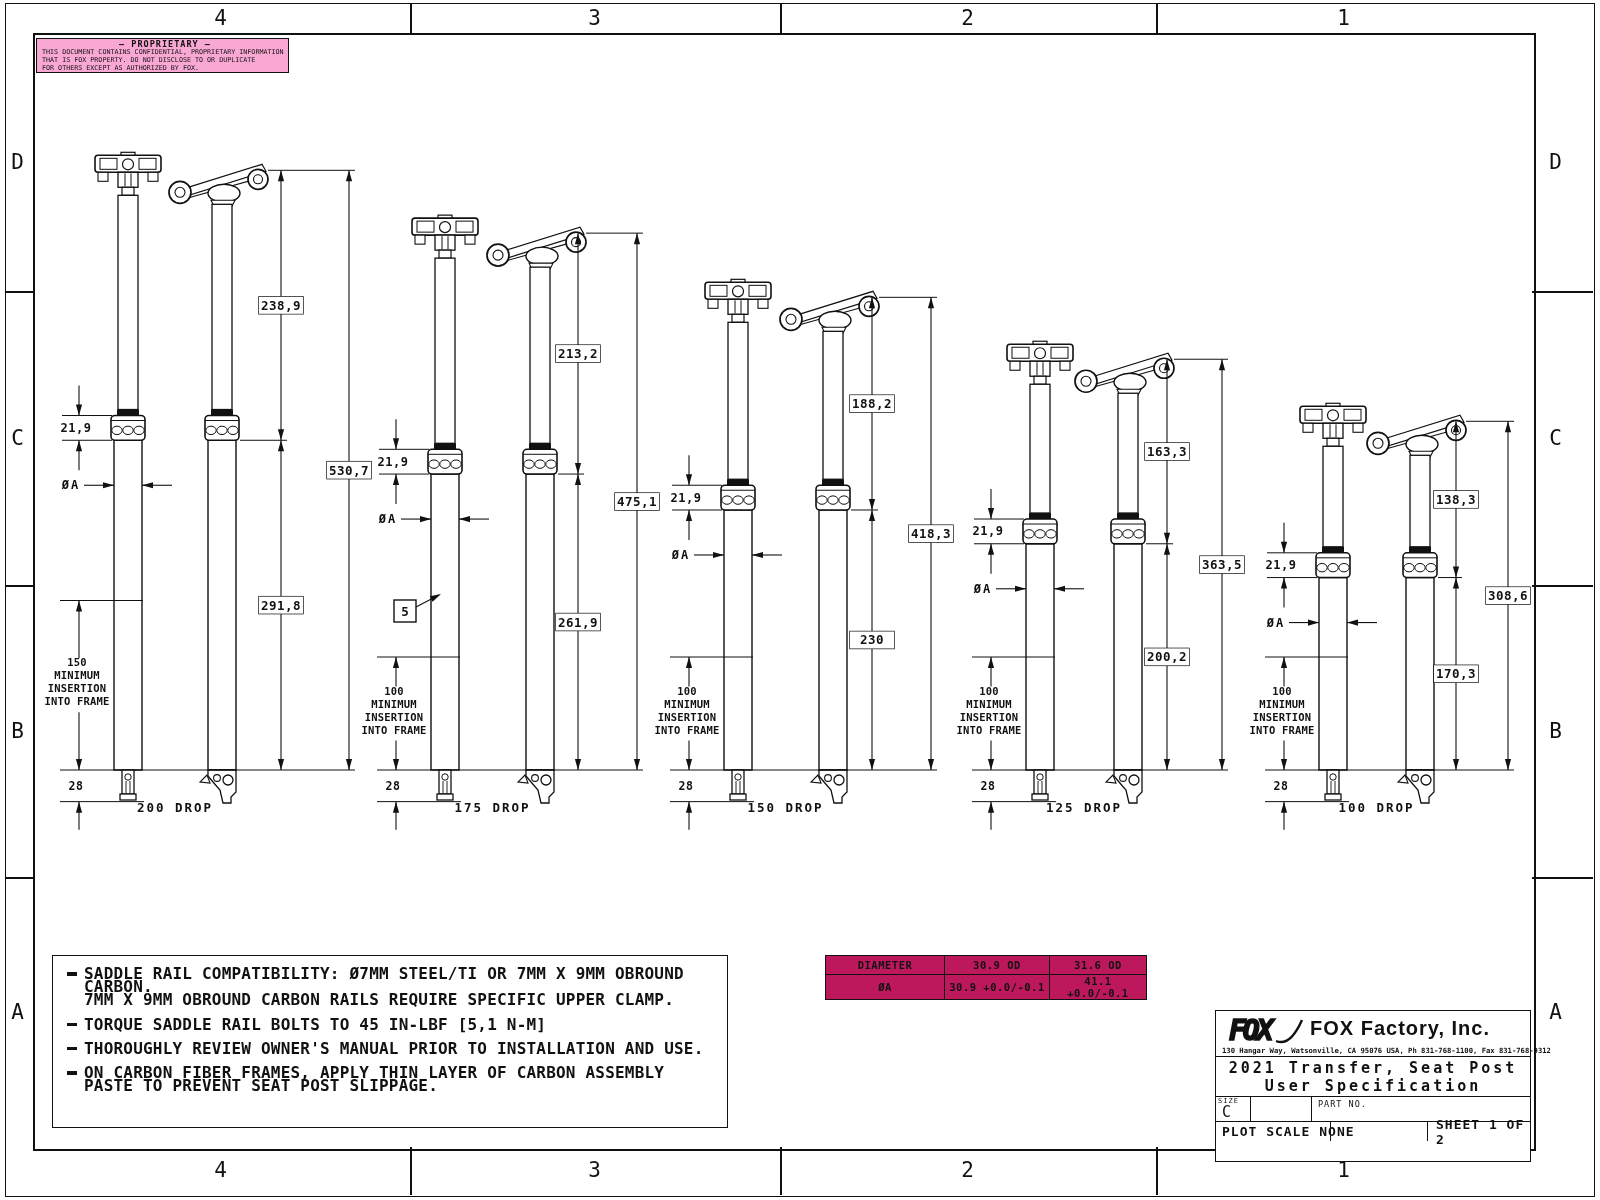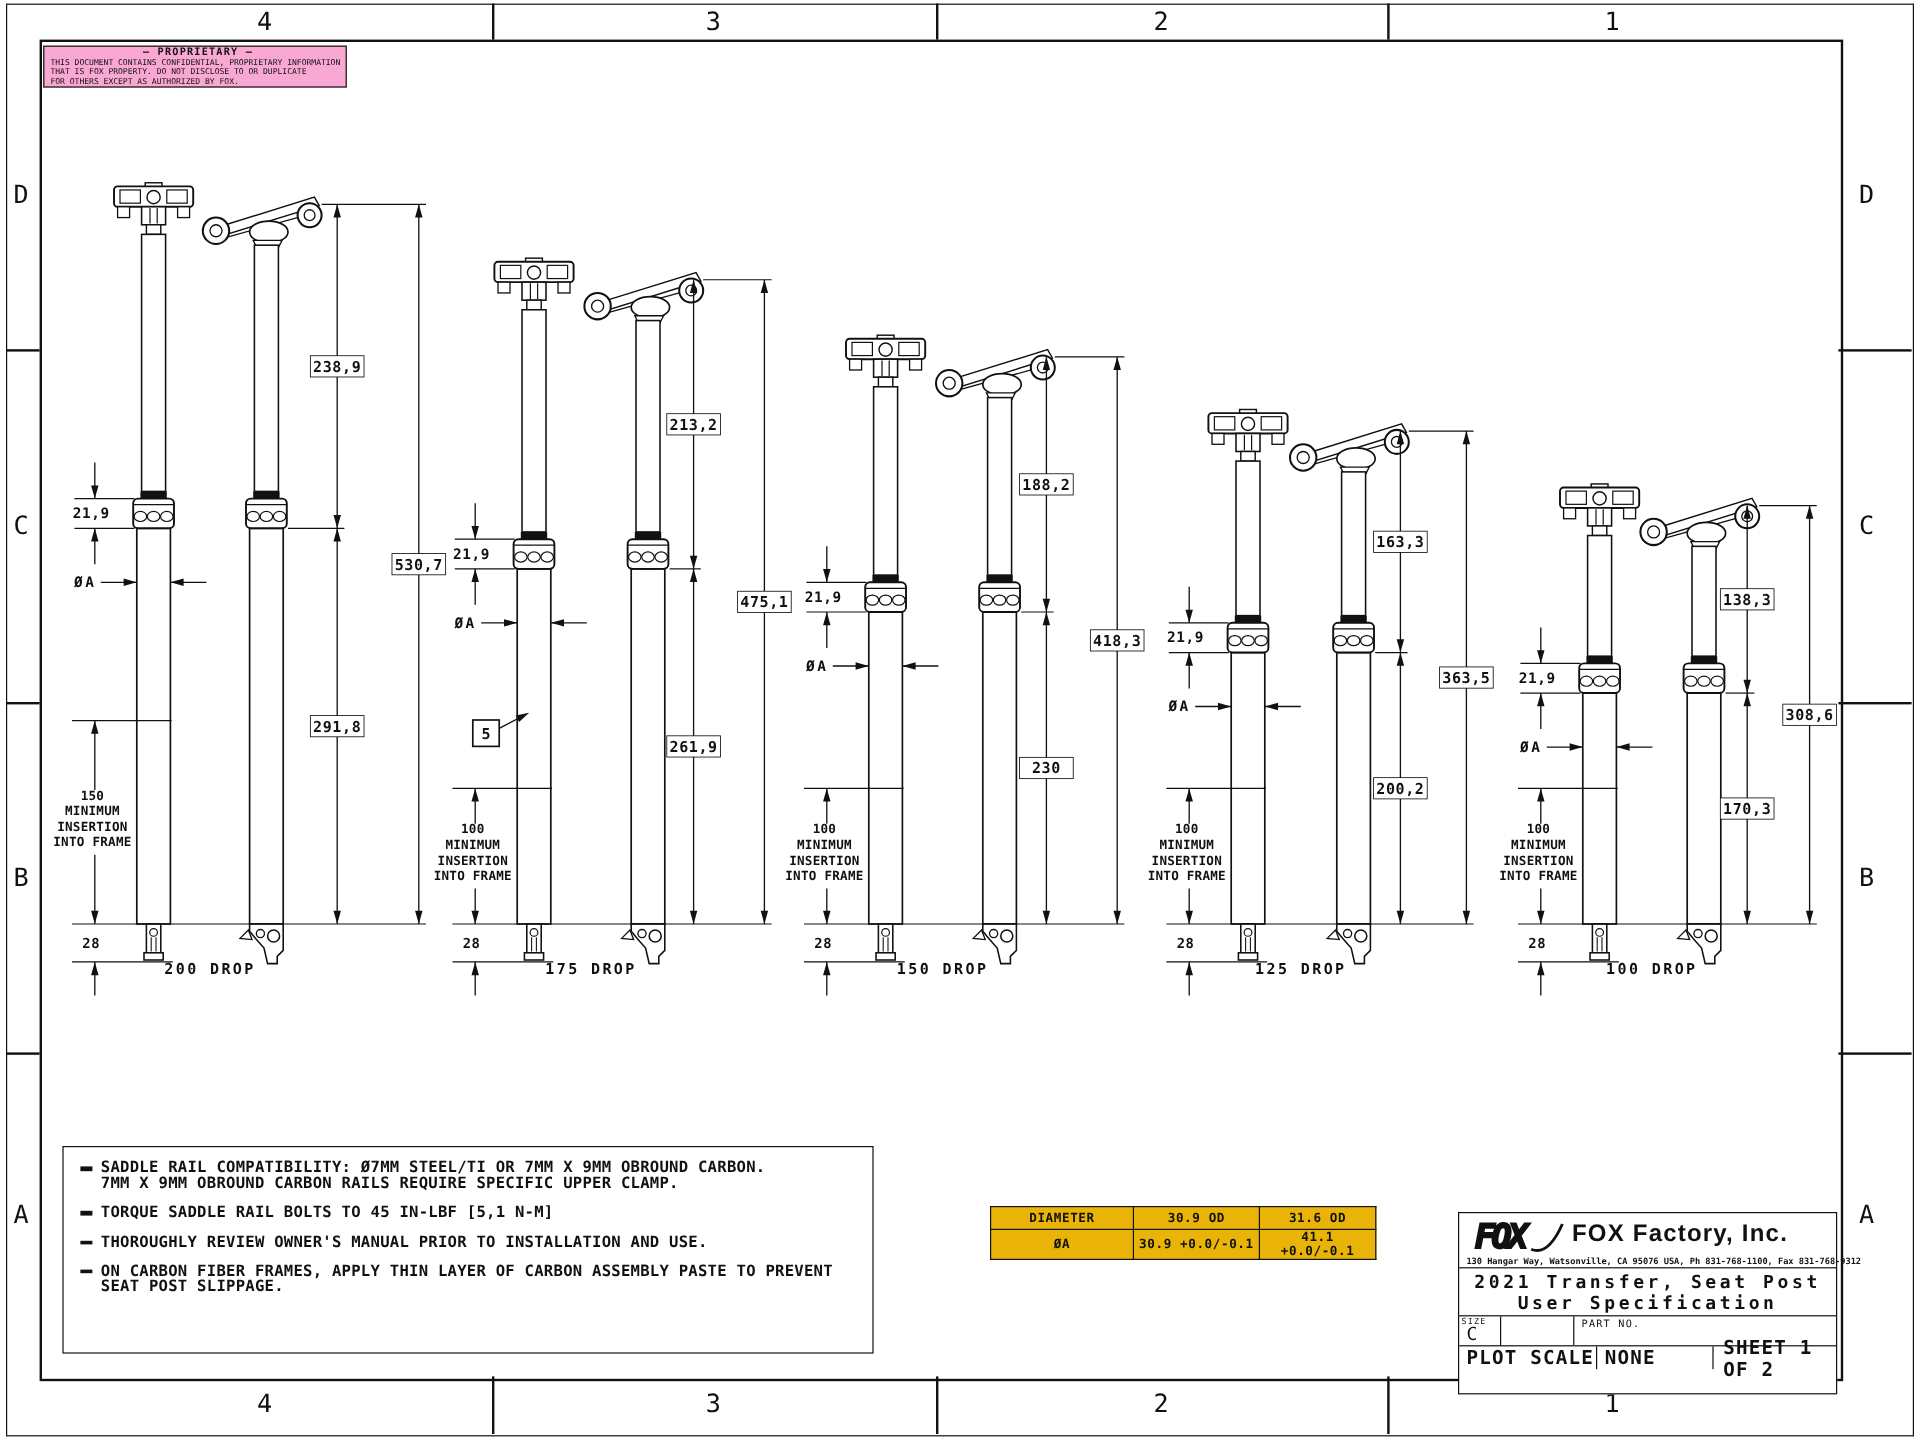--- a/index.html
+++ b/index.html
@@ -14,45 +14,45 @@
   .vtick{position:absolute;width:1.5px;background:#111;}
   .htick{position:absolute;height:1.5px;background:#111;}
   .prop-box{position:absolute;left:36px;top:38px;width:253px;height:35px;
             border:1.5px solid #111;background:#f9a8d4;box-sizing:border-box;padding:1px 0 0 5px;}
   .prop-title{font-size:8.5px;font-weight:bold;text-align:center;letter-spacing:1px;line-height:9px;}
   .prop-line{font-size:6.7px;line-height:7.8px;letter-spacing:0;white-space:nowrap;}
   svg.cad{position:absolute;left:0;top:0;}
   svg text{font-family:"DejaVu Sans Mono",monospace;fill:#111;}
   .notes-box{position:absolute;left:52px;top:955px;width:676px;height:173px;
              border:1.5px solid #111;box-sizing:border-box;padding:11px 10px 6px 14px;}
-  .note{position:relative;padding-left:17px;margin-bottom:11px;font-size:13px;
+  .note{position:relative;padding-left:17px;margin-bottom:11px;font-size:16px;
         line-height:13.2px;letter-spacing:0.2px;white-space:pre-line;font-weight:bold;}
   .note::before{content:"";position:absolute;left:0;top:5px;width:10px;height:3.5px;background:#111;}
-  table.dia{position:absolute;left:825px;top:1005px;border-collapse:collapse;background:#eab308;}
+  table.dia{position:absolute;left:825px;top:955px;border-collapse:collapse;background:#be185d;}
   table.dia td{border:1.6px solid #111;font-size:10.5px;font-weight:bold;text-align:center;
                height:18px;padding:0 4px;letter-spacing:0.5px;}
   .c1{width:110px;} .c2{width:96px;} .c3{width:88px;}
   .tblock{position:absolute;left:1215px;top:1010px;width:316px;height:152px;
           border:1.5px solid #111;box-sizing:border-box;background:#fff;}
   .tb-r1{position:relative;height:45px;}
   .tb-company{position:absolute;left:94px;top:6px;font-family:"Liberation Sans",sans-serif;
               font-weight:bold;font-size:20px;letter-spacing:1px;}
   .tb-address{position:absolute;left:6px;bottom:1px;font-size:7.2px;font-weight:bold;
               letter-spacing:0;white-space:nowrap;margin-top:16px;}
   .tb-r2{height:40px;border-top:1.5px solid #111;text-align:center;
          font-size:15px;letter-spacing:3px;font-weight:bold;padding-top:2px;box-sizing:border-box;}
   .tb-r2 div{line-height:18px;}
   .tb-r3{height:25px;border-top:1.5px solid #111;display:flex;box-sizing:border-box;}
   .tb-size{width:34px;border-right:1.5px solid #111;position:relative;}
   .tb-size-label{position:absolute;left:2px;top:0;font-size:7px;letter-spacing:1px;}
   .tb-size-val{position:absolute;left:6px;bottom:0;font-size:15px;}
   .tb-blank{width:60px;border-right:1.5px solid #111;}
   .tb-part{flex:1;font-size:8.5px;padding:2px 0 0 6px;letter-spacing:1px;}
   .tb-r4{height:20px;border-top:1.5px solid #111;display:flex;box-sizing:border-box;
-         font-size:16px;align-items:center;font-weight:bold;}
+         font-size:13px;align-items:center;font-weight:bold;}
   .tb-plot{width:108px;padding-left:6px;letter-spacing:1px;white-space:nowrap;}
   .tb-plot span{margin-right:9px;}
   .tb-mid{width:96px;border-left:1.5px solid #111;border-right:1.5px solid #111;height:100%;}
   .tb-sheet{flex:1;padding-left:8px;letter-spacing:1px;}
 </style>
 </head>
 <body>
 
 <div class="sheet">
   <div class="outer-border"></div>

